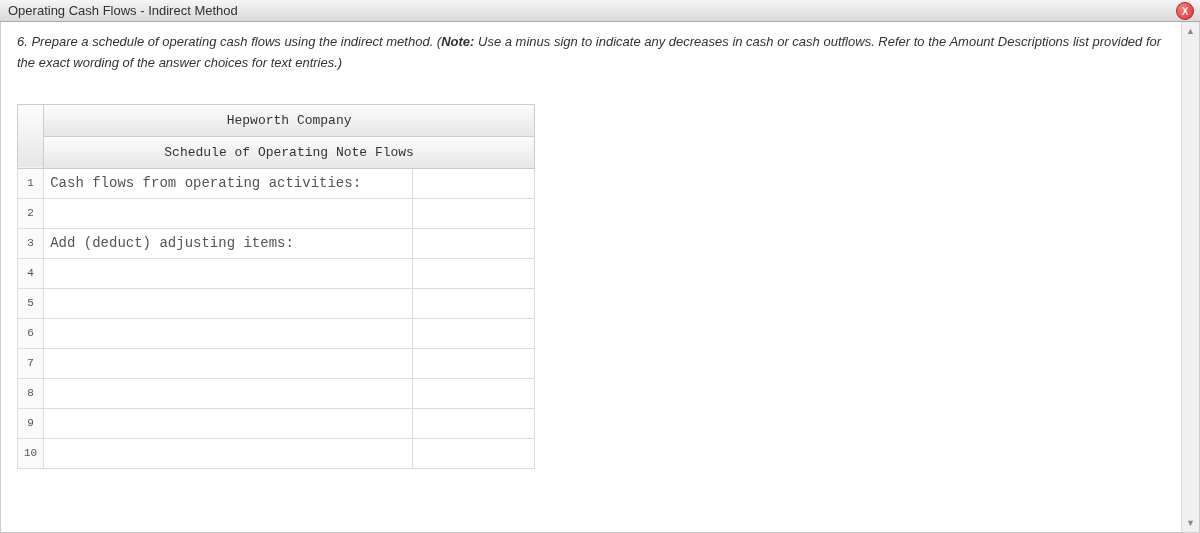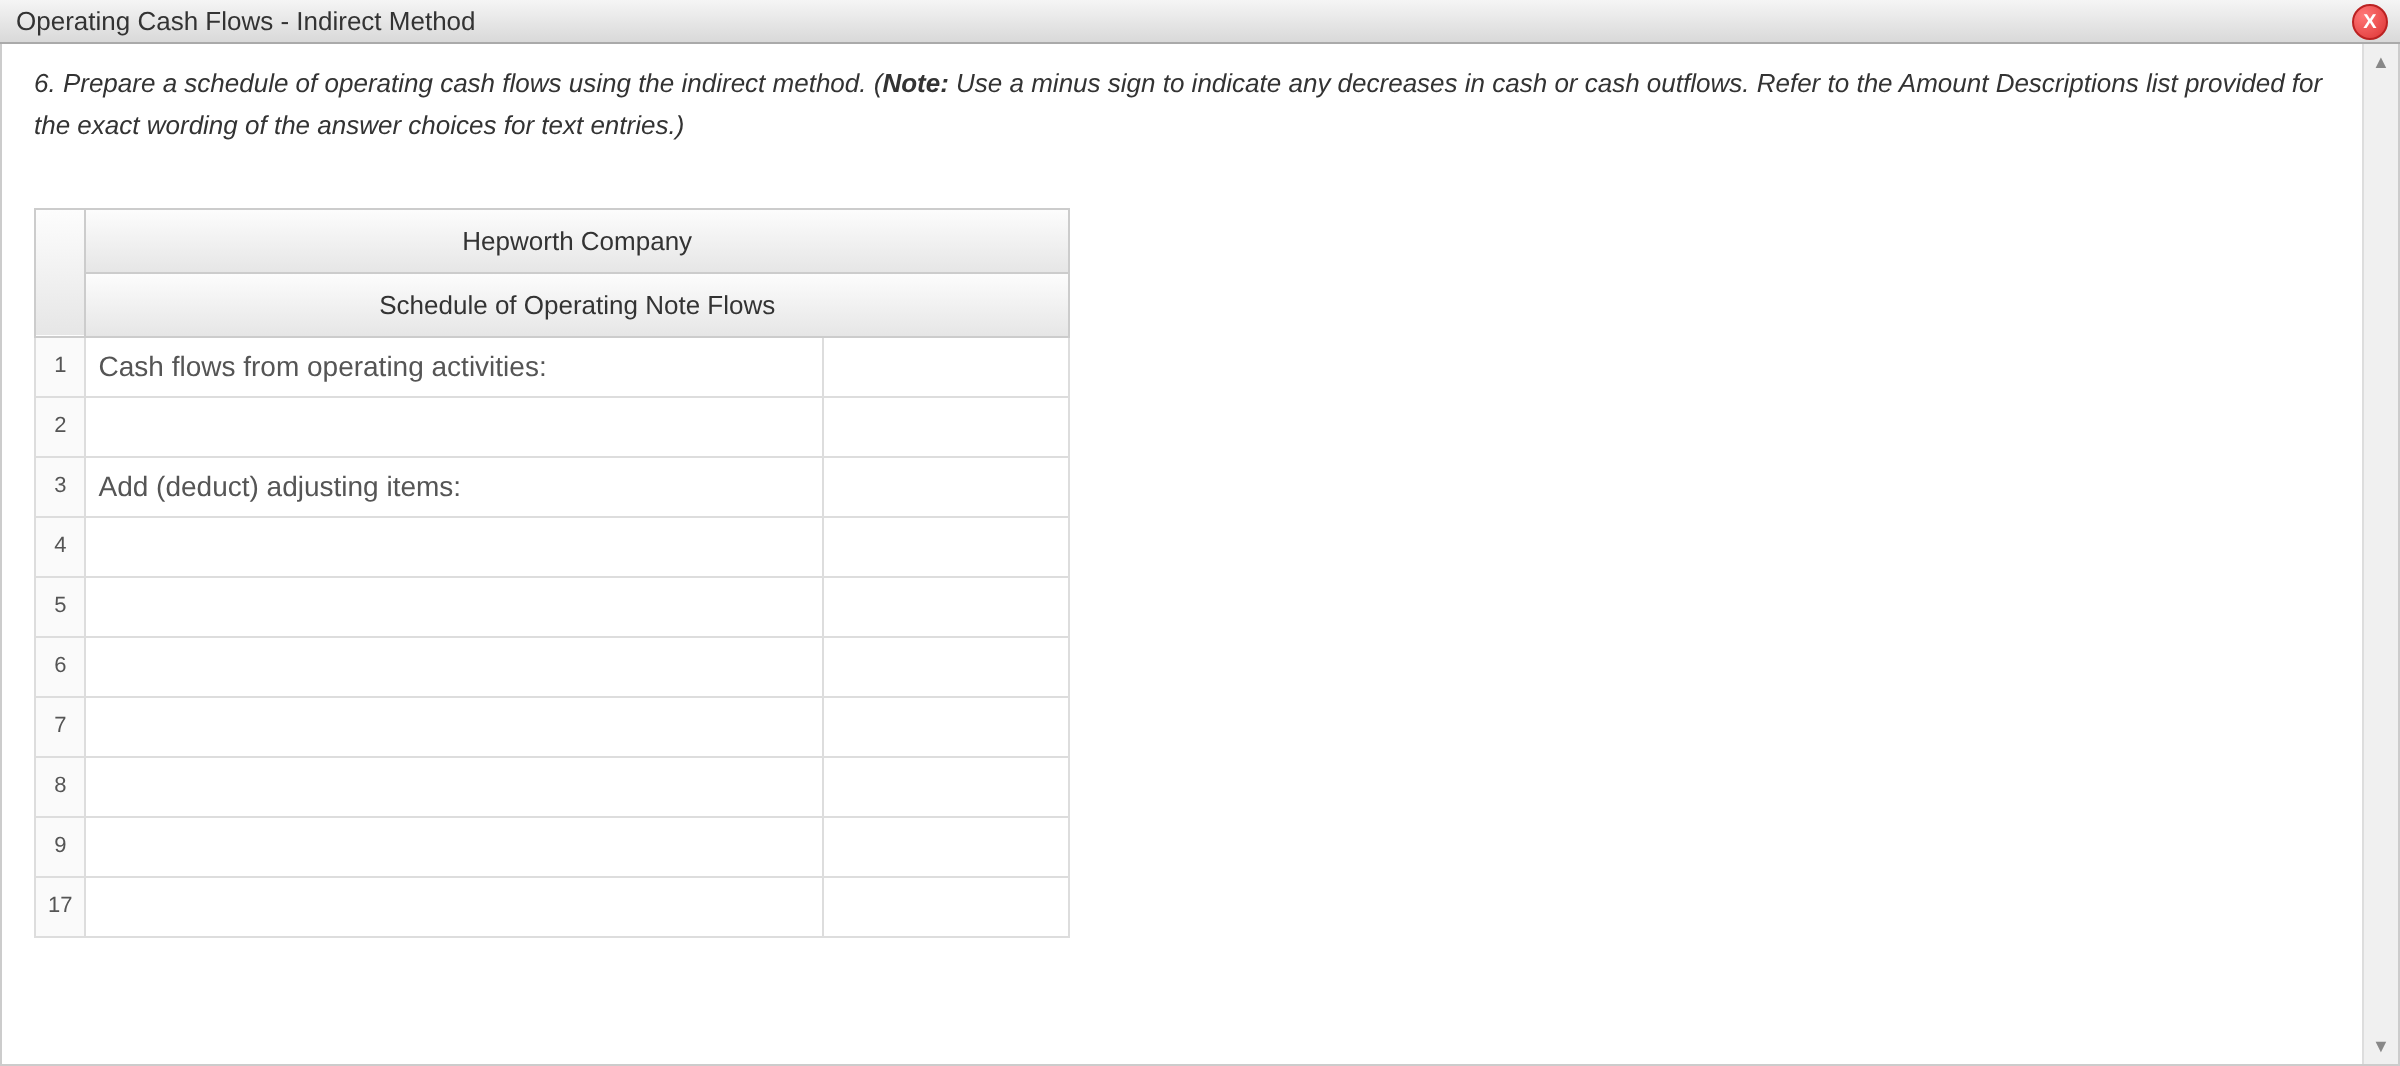--- a/index.html
+++ b/index.html
@@ -78,20 +78,21 @@
       font-size: 13px;
       color: #333;
       line-height: 1.6;
       margin-bottom: 30px;
     }
     .instructions .note-label { font-weight: bold; }
     .schedule-table {
       border-collapse: collapse;
       width: 518px;
       font-size: 12px;
+      font-family: Liberation Mono, monospace;
     }
     .schedule-header {
       background: linear-gradient(to bottom, #fdfdfd, #e6e6e6);
     }
     .schedule-header td {
       text-align: center;
       padding: 8px 4px;
       border: 1px solid #ccc;
       color: #333;
       font-size: 13px;
@@ -192,21 +193,21 @@
             <td class="row-num">8</td>
             <td class="desc-cell"></td>
             <td class="amount-cell"></td>
           </tr>
           <tr class="data-row">
             <td class="row-num">9</td>
             <td class="desc-cell"></td>
             <td class="amount-cell"></td>
           </tr>
           <tr class="data-row">
-            <td class="row-num">17</td>
+            <td class="row-num">10</td>
             <td class="desc-cell"></td>
             <td class="amount-cell"></td>
           </tr>
         </tbody>
     </table>
 
   </div>
 
   <div class="scrollbar">
     <div class="scroll-arrow">▲</div>

